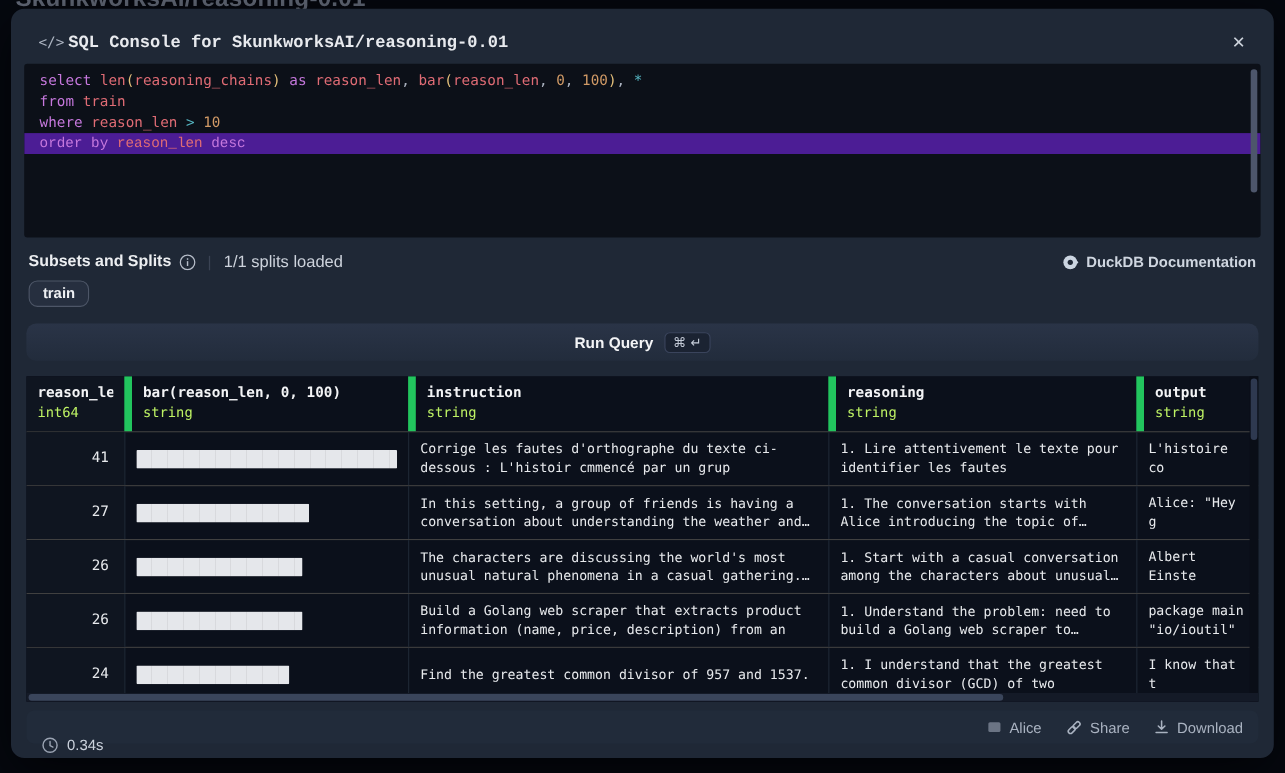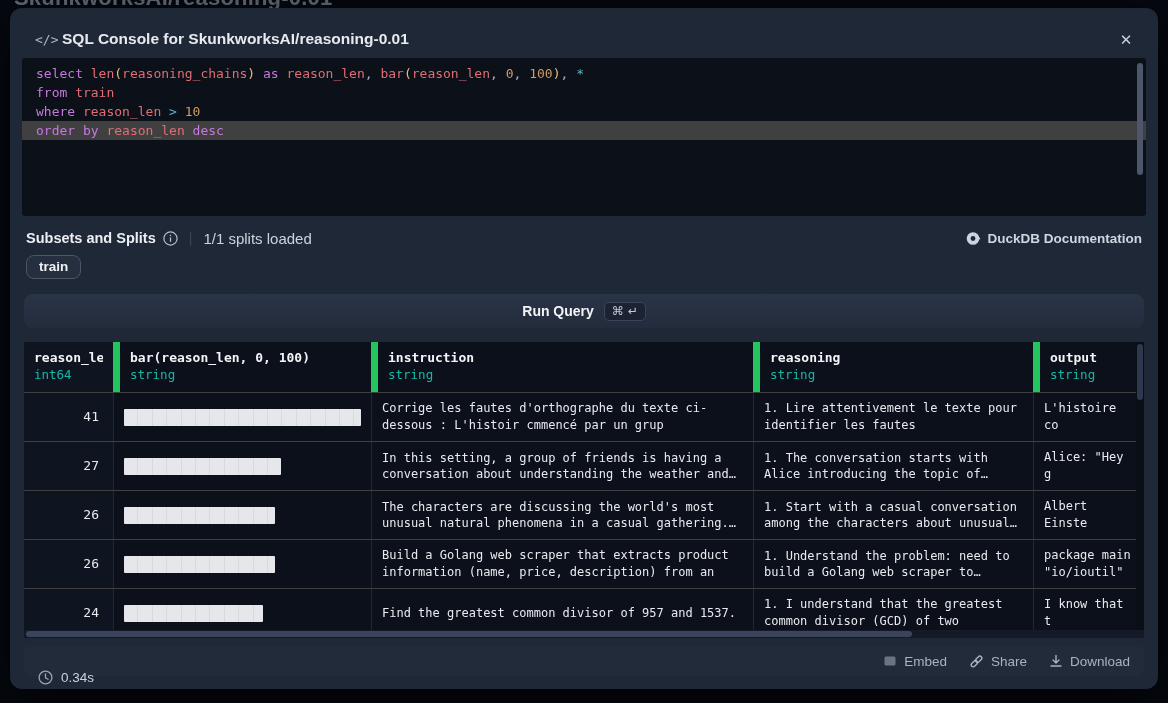--- a/index.html
+++ b/index.html
@@ -6,29 +6,29 @@
   html,body { background:#05080f; }
   .stage { position:relative; width:1168px; height:703px; overflow:hidden;
            background:#05080f; font-family:"Liberation Sans", sans-serif; }
   .backdrop-title { position:absolute; top:-15px; left:14px; font-size:22px; font-weight:700;
                     color:#646b7a; letter-spacing:.2px; white-space:nowrap; }
   .modal { position:absolute; left:10px; top:8px; width:1148px; height:681px;
            background:#1f2836; border-radius:12px; box-shadow:0 12px 48px rgba(0,0,0,.65); }
   
   .code-ic { position:absolute; left:25px; top:24px; font-family:"DejaVu Sans Mono",monospace;
              font-size:13px; color:#aeb6c3; }
-  .m-title { position:absolute; left:52px; top:22px; font-size:15.5px; font-weight:700; color:#e8eaee; }
+  .m-title { position:absolute; left:52px; top:22px; font-size:15.5px; font-weight:700; color:#e8eaee;font-family:Liberation Mono, monospace; }
   .close-btn { position:absolute; right:20px; top:20px; width:24px; height:24px; color:#cdd3dc;
                font-size:15px; line-height:24px; text-align:center; cursor:pointer; }
   
   .editor { position:absolute; left:12px; top:50px; width:1124px; height:158px;
             background:#0c1018; border-radius:3px; font-family:"DejaVu Sans Mono",monospace;
             font-size:13px; line-height:19px; padding-top:6px; overflow:hidden; }
   .line { padding-left:14px; white-space:pre; color:#abb2bf; }
-  .line.active { background:#404040; }
+  .line.active { background:#4c1d95;font-family:Liberation Mono, monospace; }
   .tk-kw { color:var(--kw); } .tk-id { color:var(--id); } .tk-num { color:var(--num); }
   .tk-pr { color:var(--pr); } .tk-op { color:var(--op); } .tk-pl { color:#abb2bf; }
   .ed-scroll { position:absolute; right:3px; top:5px; width:6px; height:112px;
                background:#4d566b; border-radius:3px; }
   
   .subsets-row { position:absolute; left:16px; right:16px; top:219px; height:22px;
                  display:flex; align-items:center; }
   .subsets-title { font-size:14.5px; font-weight:700; color:#eceef1; }
   .info-ic { width:15px; height:15px; margin-left:7px; color:#b6bdc9; }
   .vsep { color:#3a4354; margin:0 11px; font-size:14px; }
@@ -45,21 +45,21 @@
   .run-label { font-size:14px; font-weight:700; color:#f3f4f6; }
   .kbd { background:#1b2332; border:1px solid #3a445c; border-radius:5px; padding:1px 7px 2px;
          font-size:12px; color:#c3cad6; font-family:"DejaVu Sans",sans-serif; }
   
   .table { position:absolute; left:14px; top:334px; width:1120px; height:296px;
            background:#0b101b; overflow:hidden; font-family:"DejaVu Sans Mono",monospace; }
   .tgrid { display:grid; grid-template-columns:89px 258px 382px 280px 1fr; }
   .th { height:50px; padding:8px 10px 6px; border-left:7px solid #22c55e; }
   .th:first-child { border-left:none; background:#0f1520; }
   .th .cname { font-size:13px; font-weight:700; color:#f3f4f6; white-space:nowrap; overflow:hidden; }
-  .th .ctype { font-size:12.5px; color:#14b8a6; margin-top:2px; }
+  .th .ctype { font-size:12.5px; color:#bef264; margin-top:2px; }
   .tr { border-top:1px solid #404040; height:49px; }
   .td { border-left:1px solid #1e2836; padding:6px 10px; display:flex; align-items:center;
         overflow:hidden; font-size:12px; line-height:16.5px; color:#e8eaed; }
   .td:first-child { border-left:none; background:#0f1520; justify-content:flex-end;
                     padding-right:14px; font-size:13px; }
   .td .clip { white-space:pre-wrap; overflow:hidden; max-height:34px; }
   .barfill { height:17px; background:var(--bar); border-radius:1px;
              background-image:repeating-linear-gradient(90deg, rgba(0,0,0,0) 0 13.4px, rgba(0,0,0,.06) 13.4px 14.4px); }
   .vscroll-track { position:absolute; right:0; top:0; width:8px; height:100%; background:#0a0e17; }
   .vscroll-thumb { position:absolute; right:1px; top:2px; width:6px; height:56px;
@@ -253,21 +253,21 @@
             <circle cx="7.5" cy="7.5" r="6.4" fill="none" stroke="#9aa3b2" stroke-width="1.3"></circle>
             <path d="M7.5 4v3.8l2.6 1.4" fill="none" stroke="#9aa3b2" stroke-width="1.3" stroke-linecap="round"></path>
           </svg>
         <span>0.34s</span>
       </span>
       <span class="f-actions">
         <span class="f-btn">
           <svg width="14" height="14" viewBox="0 0 14 14">
               <rect x="1.5" y="2.5" width="11" height="9" rx="1.5" fill="#6b7484"></rect>
             </svg>
-          <span>Embed</span>
+          <span>Alice</span>
         </span>
         <span class="f-btn">
           <svg width="15" height="15" viewBox="0 0 15 15">
               <g transform="rotate(-45 7.5 7.5)" fill="none" stroke="#a9b2c0" stroke-width="1.4">
                 <rect x="0.8" y="5.5" width="7.2" height="4" rx="2"></rect>
                 <rect x="7" y="5.5" width="7.2" height="4" rx="2"></rect>
               </g>
             </svg>
           <span>Share</span>
         </span>

